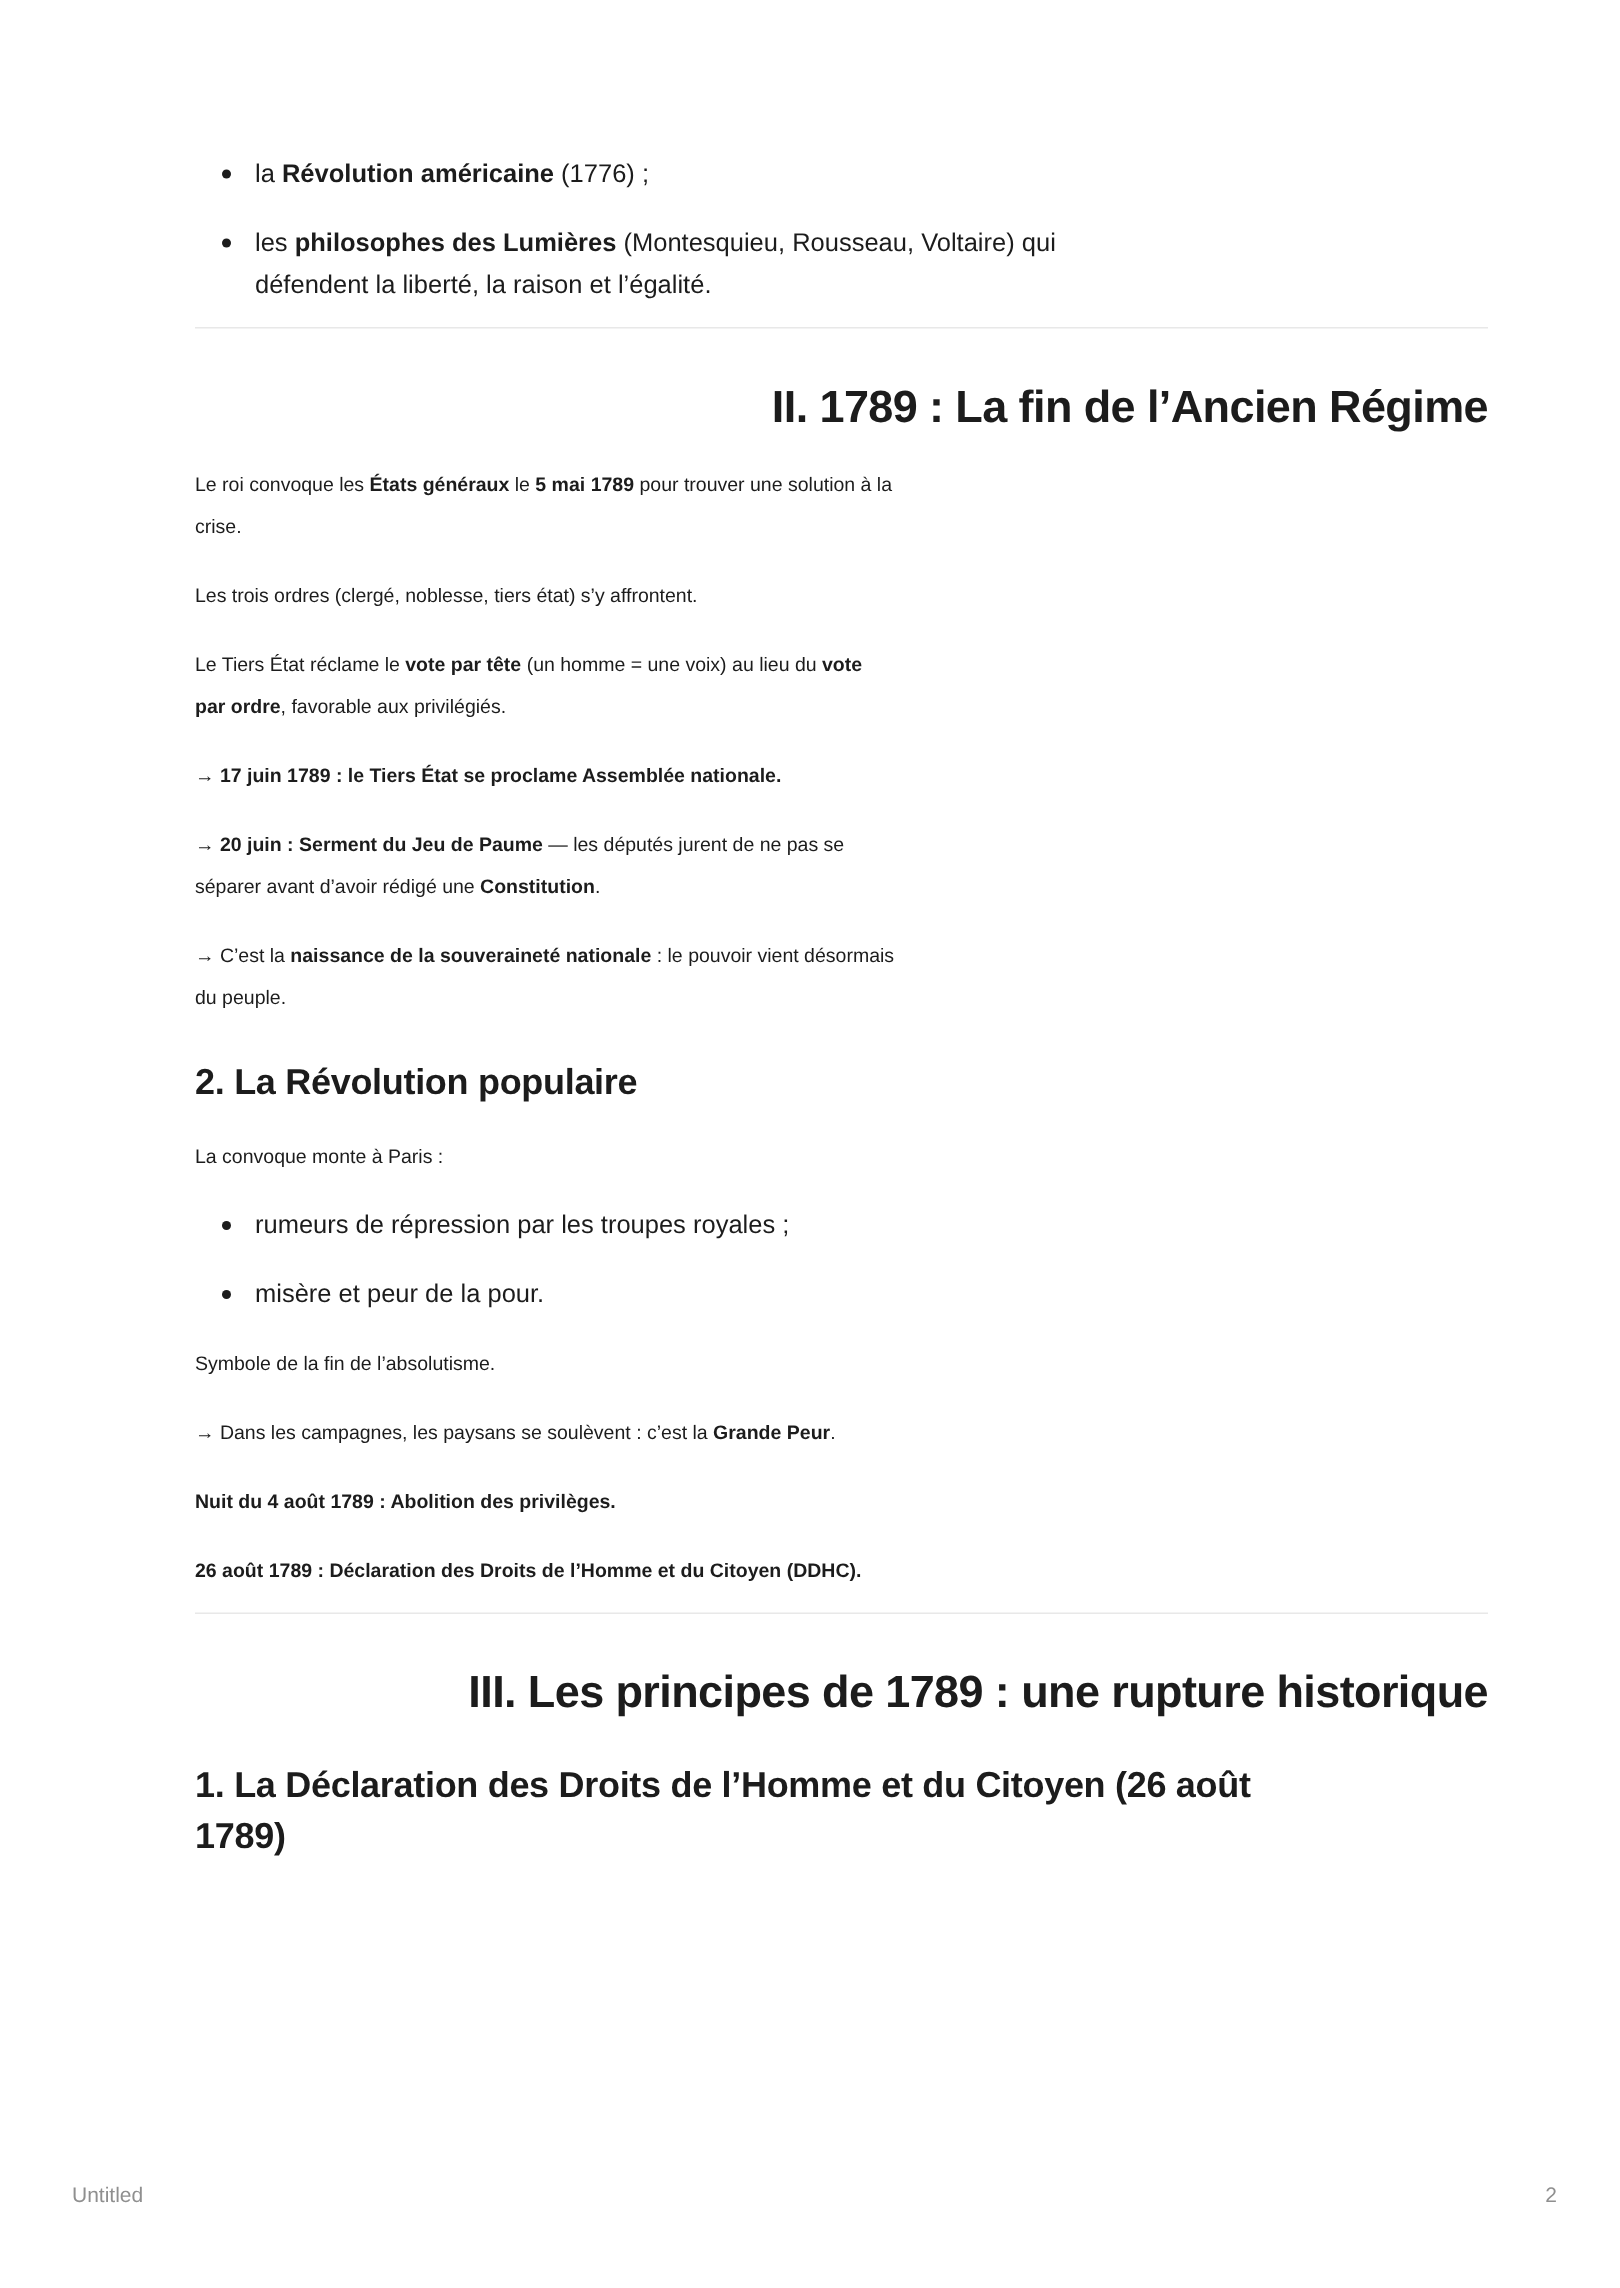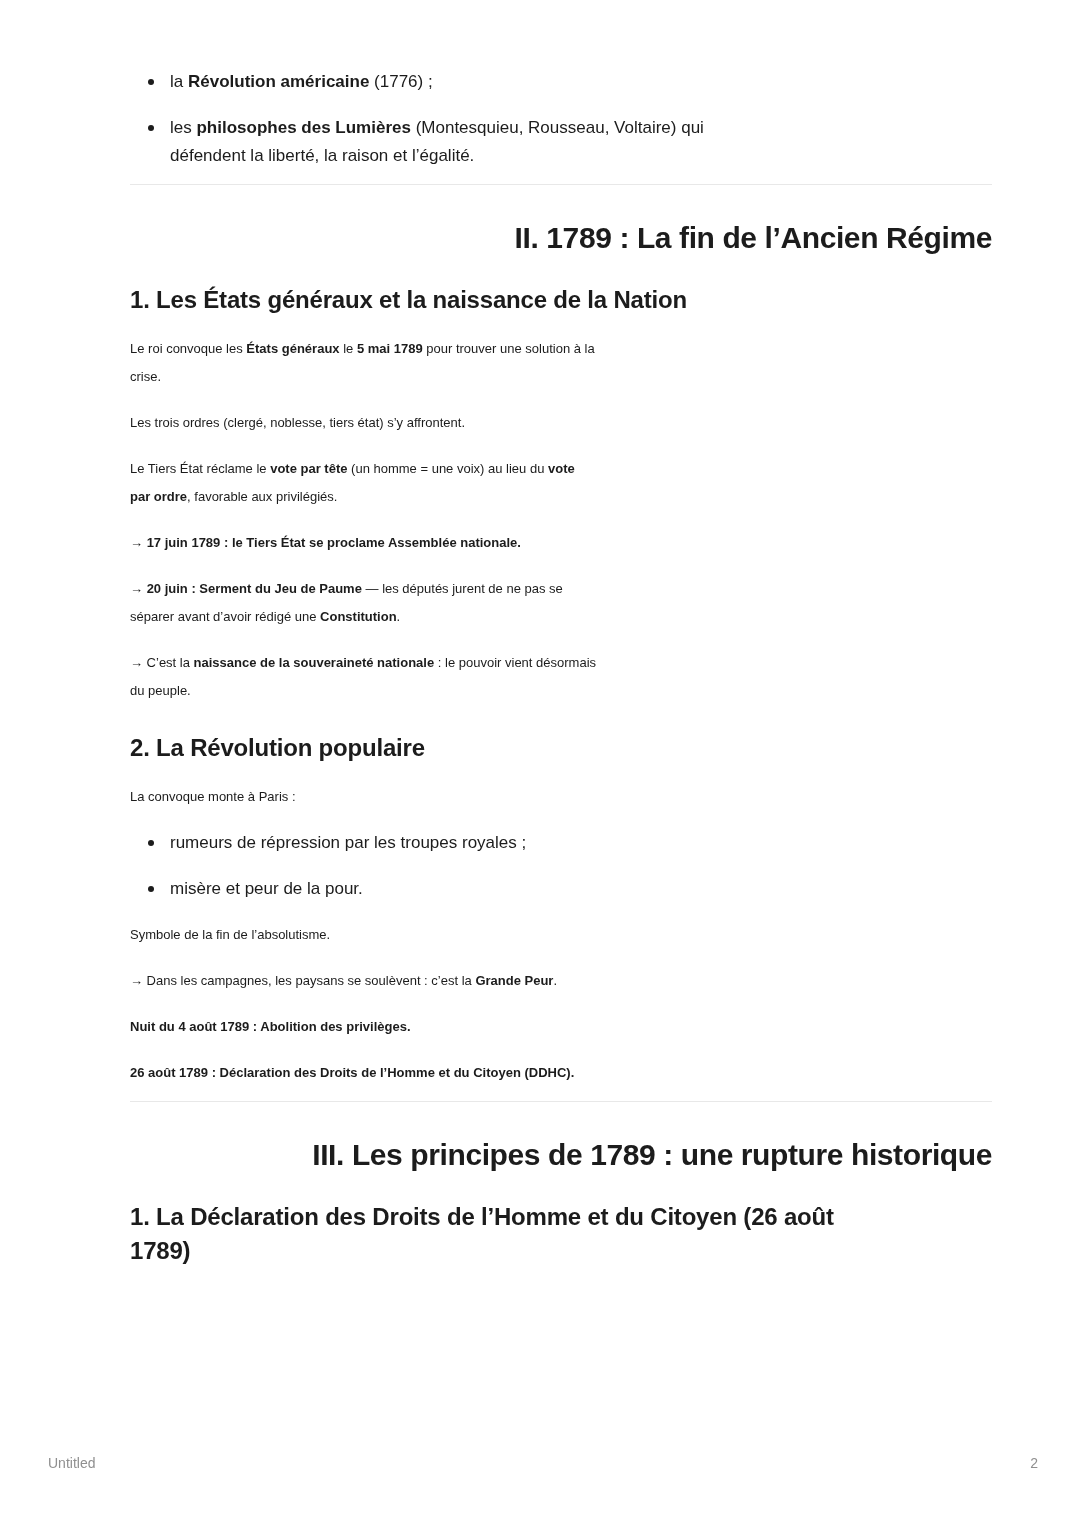--- a/index.html
+++ b/index.html
@@ -17,21 +17,21 @@
     background: var(--bg);
     color: var(--text);
     font-family: "Liberation Sans", "DejaVu Sans", sans-serif;
     overflow: hidden;
   }
   .content {
     position: absolute;
     top: 0;
     left: 130px;
     width: 862px;
-    padding-top: 68px;
+    padding-top: 102px;
   }
   .content > :first-child { margin-top: 0; }
   .para {
     font-size: 13px;
     line-height: 28px;
     margin: 18px 0 0;
     white-space: pre-wrap;
     color: var(--text);
   }
   .bullet {
@@ -87,21 +87,20 @@
 </head>
 <body>
 
 <div class="page">
   <main class="content">
       <div class="bullet"><span class="bullet-marker"></span><span><span>la </span><b>Révolution américaine</b><span> (1776) ;</span></span></div>
       <div class="bullet"><span class="bullet-marker"></span><span><span>les </span><b>philosophes des Lumières</b><span> (Montesquieu, Rousseau, Voltaire) qui
 défendent la liberté, la raison et l’égalité.</span></span></div>
       <div class="divider"></div>
       <h1><span>II. 1789 : La fin de l’Ancien Régime</span></h1>
-      <h2><span>1. Les États généraux et la naissance de la Nation</span></h2>
       <div class="para"><span>Le roi convoque les </span><b>États généraux</b><span> le </span><b>5 mai 1789</b><span> pour trouver une solution à la
 crise.</span></div>
       <div class="para"><span>Les trois ordres (clergé, noblesse, tiers état) s’y affrontent.</span></div>
       <div class="para"><span>Le Tiers État réclame le </span><b>vote par tête</b><span> (un homme = une voix) au lieu du </span><b>vote
 par ordre</b><span>, favorable aux privilégiés.</span></div>
       <div class="para"><span>→ </span><b>17 juin 1789 : le Tiers État se proclame Assemblée nationale.</b></div>
       <div class="para"><span>→ </span><b>20 juin : Serment du Jeu de Paume</b><span> — les députés jurent de ne pas se
 séparer avant d’avoir rédigé une </span><b>Constitution</b><span>.</span></div>
       <div class="para"><span>→ C’est la </span><b>naissance de la souveraineté nationale</b><span> : le pouvoir vient désormais
 du peuple.</span></div>

